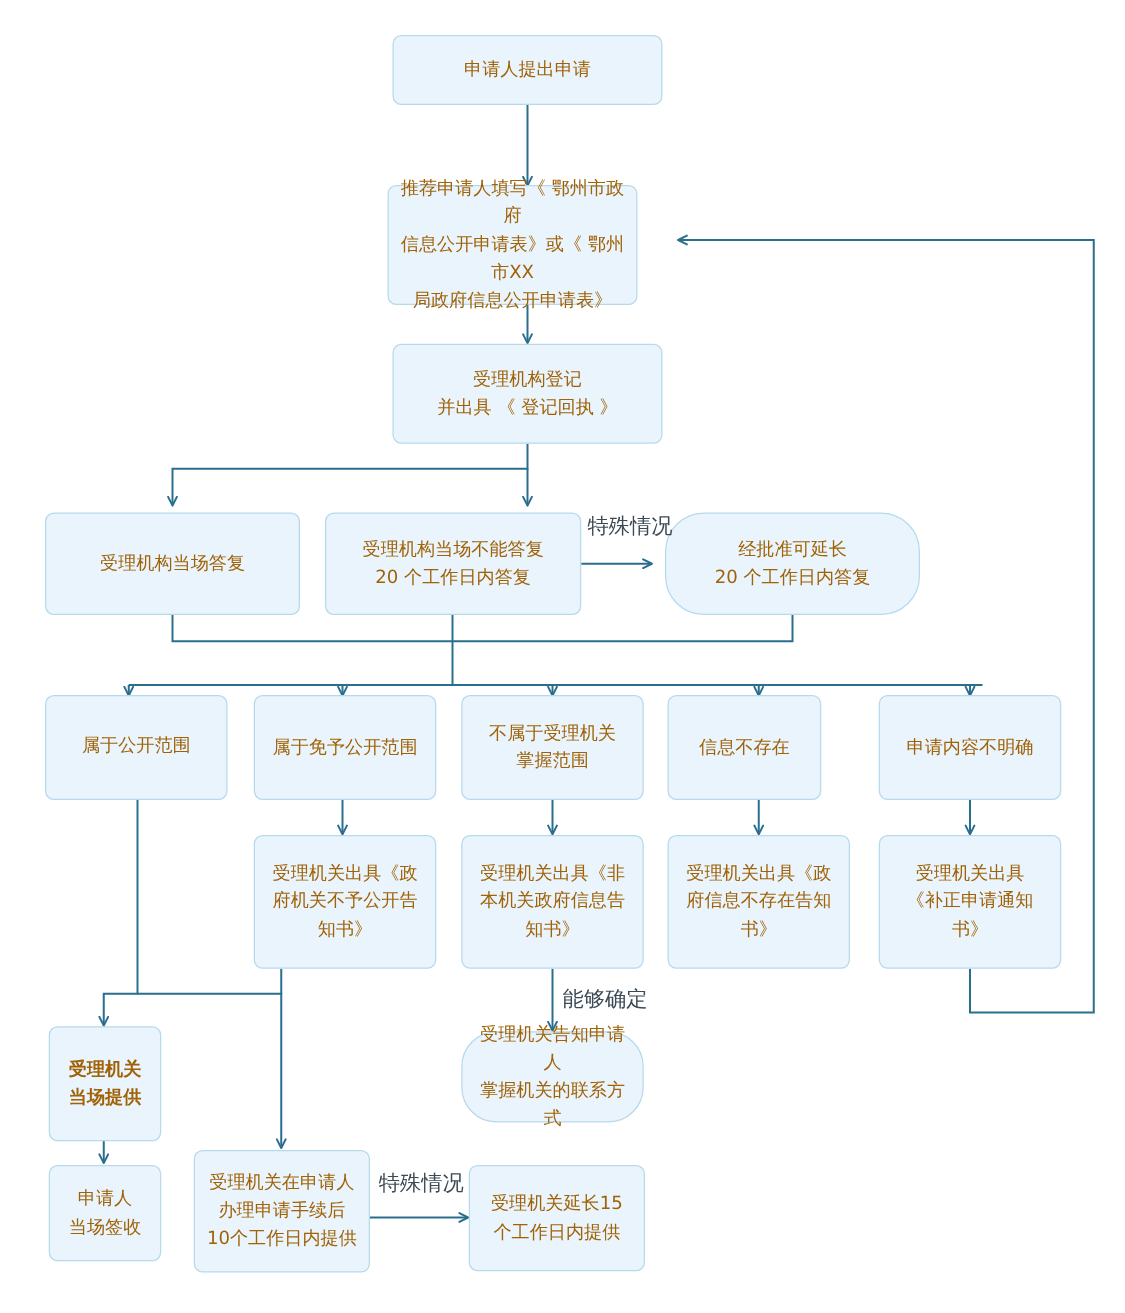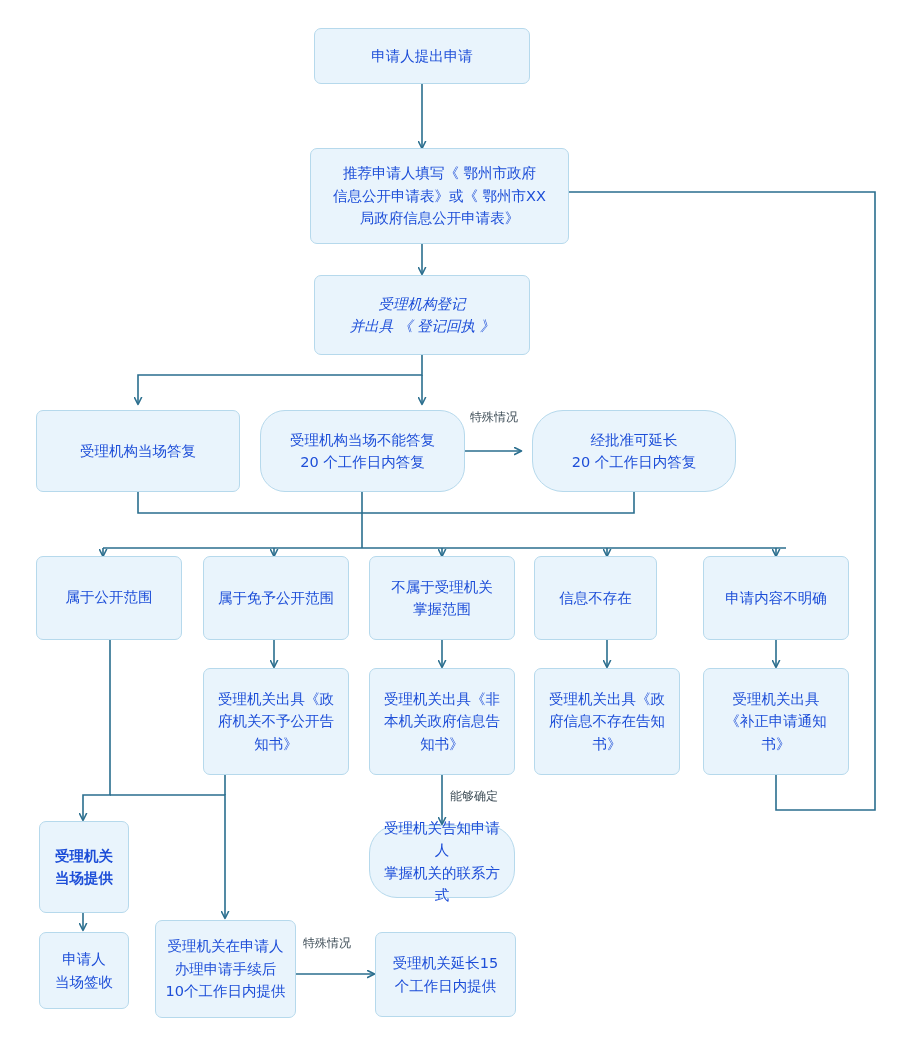--- a/index.html
+++ b/index.html
@@ -8,30 +8,30 @@
   .node{
     position:absolute;
     box-sizing:border-box;
     background:#e9f4fc;
     border:1px solid #b6d9ec;
     border-radius:7px;
     display:flex;
     align-items:center;
     justify-content:center;
     text-align:center;
-    color:#1d4ed8;
+    color:#a16207;
     font-size:14.5px;
     line-height:1.55;
     padding:4px 8px;
     white-space:pre-line;
     z-index:2;
   }
   .edge-label{
     position:absolute;
-    font-size:12px;
+    font-size:17px;
     color:#3b4a54;
     white-space:nowrap;
     z-index:3;
     background:transparent;
   }
   svg.wires{position:absolute;left:0;top:0;width:900px;height:1050px;z-index:1;}
   svg.wires path,svg.wires line{fill:none;stroke:#2a6e8e;stroke-width:1.6;}
 </style>
 </head>
 <body>
@@ -77,30 +77,30 @@
 
     <path d="M83,898 L83,930" marker-end="url(#ah)"></path>
 
     <path d="M296,974 L374,974" marker-end="url(#ah)"></path>
 
     <path d="M776,775 L776,810 L875,810 L875,192 L543,192" marker-end="url(#ah)"></path>
   </svg>
 
   <div class="node" style="left:314px;top:28px;width:216px;height:56px;">申请人提出申请</div>
 
-  <div class="node" style="left:310px;top:148px;width:259px;height:96px;">推荐申请人填写《 鄂州市政府
+  <div class="node" style="left:310px;top:148px;width:200px;height:96px;">推荐申请人填写《 鄂州市政府
 信息公开申请表》或《 鄂州市XX
 局政府信息公开申请表》</div>
 
-  <div class="node" style="left:314px;top:275px;width:216px;height:80px;font-style:italic;">受理机构登记
+  <div class="node" style="left:314px;top:275px;width:216px;height:80px;">受理机构登记
 并出具 《 登记回执 》</div>
 
   <div class="node" style="left:36px;top:410px;width:204px;height:82px;">受理机构当场答复</div>
 
-  <div class="node" style="left:260px;top:410px;width:205px;height:82px;border-radius:25px;">受理机构当场不能答复
+  <div class="node" style="left:260px;top:410px;width:205px;height:82px;">受理机构当场不能答复
 20 个工作日内答复</div>
 
   <div class="node" style="left:532px;top:410px;width:204px;height:82px;border-radius:31px;">经批准可延长
 20 个工作日内答复</div>
 
   <div class="edge-label" style="left:470px;top:409px;">特殊情况</div>
 
   <div class="node" style="left:36px;top:556px;width:146px;height:84px;font-family:Liberation Mono, monospace;">属于公开范围</div>
 
   <div class="node" style="left:203px;top:556px;width:146px;height:84px;">属于免予公开范围</div>

